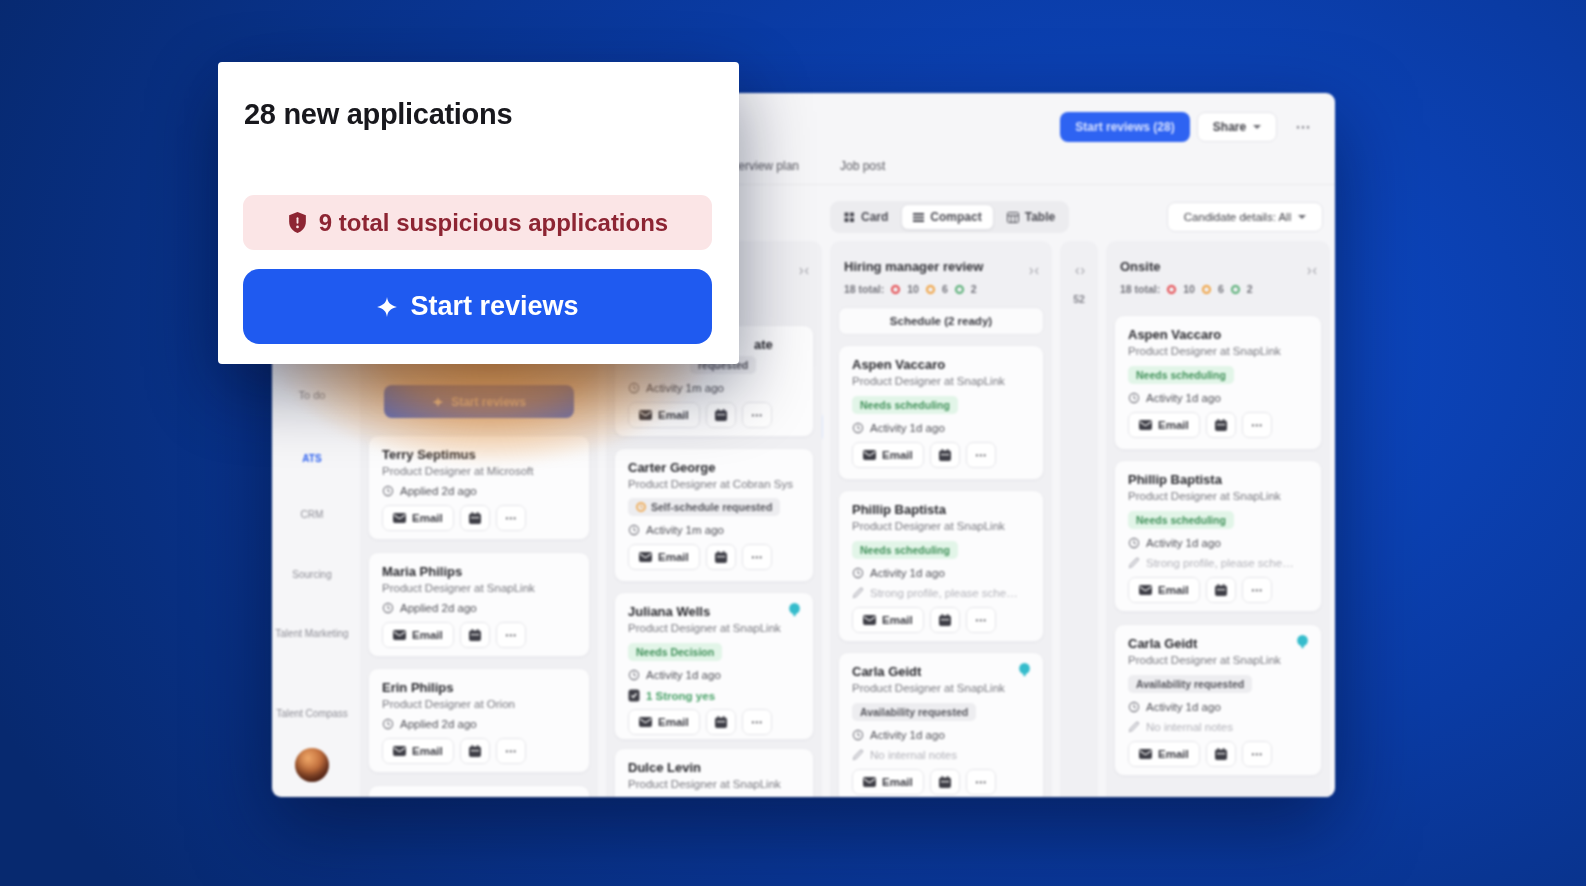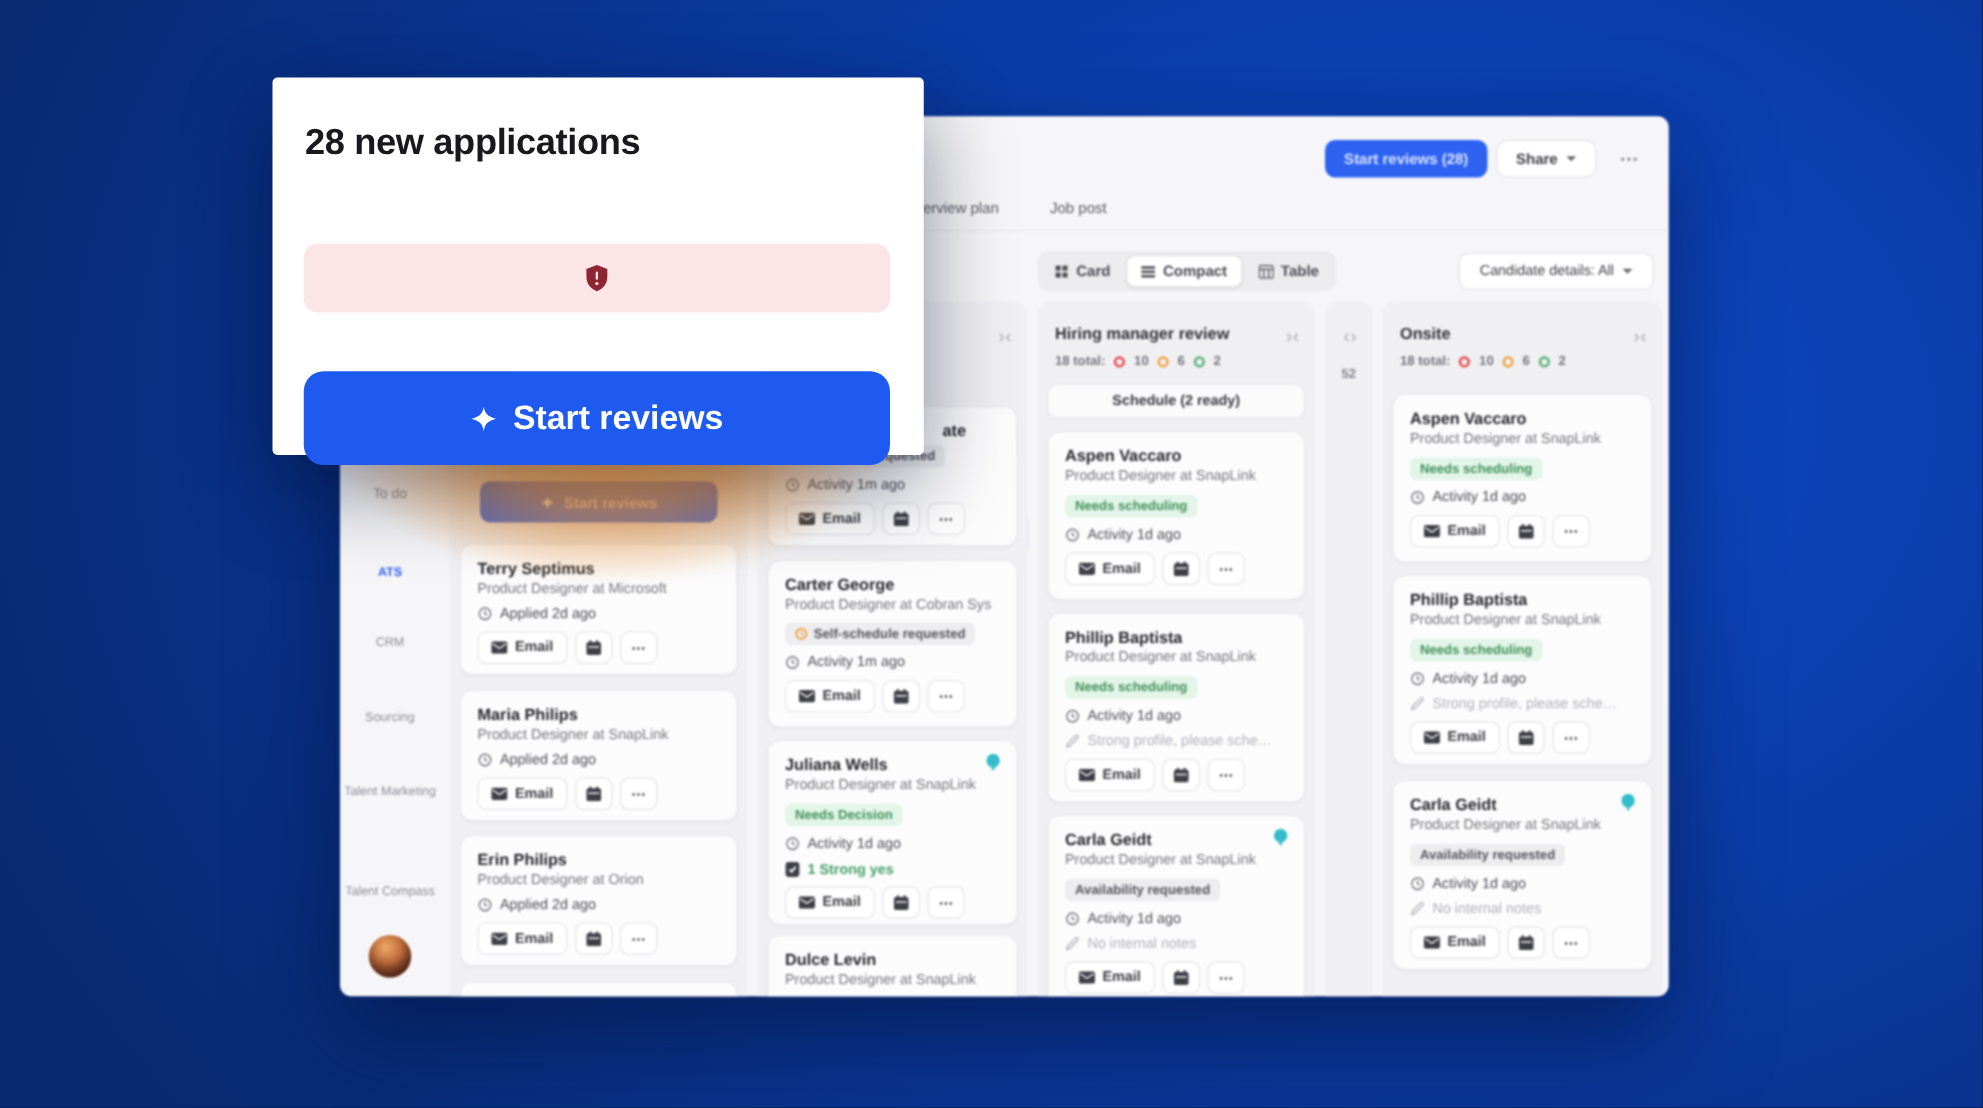--- a/index.html
+++ b/index.html
@@ -74,21 +74,21 @@
 
   
   .popup{position:absolute;left:218px;top:62px;width:521px;height:302px;background:#fff;border-radius:4px;z-index:30;
     box-shadow:0 26px 70px rgba(4,10,40,.45);}
   .p-title{position:absolute;left:26px;top:36px;font-size:29px;font-weight:700;color:#18181d;letter-spacing:-.3px;}
   .p-sub{position:absolute;left:26px;top:84px;font-size:23px;color:#8f8f96;}
   .p-alert{position:absolute;left:25px;top:133px;width:469px;height:55px;background:#fbe5e6;border-radius:11px;
     display:flex;align-items:center;justify-content:center;gap:11px;}
   .p-alert-text{font-size:24px;font-weight:600;color:#8d2533;}
   .p-cta{position:absolute;left:25px;top:207px;width:469px;height:75px;background:#1f5af0;border-radius:16px;
-    display:flex;align-items:center;justify-content:center;gap:12px;color:#fff;font-size:27px;font-weight:700;margin-top:28px;}
+    display:flex;align-items:center;justify-content:center;gap:12px;color:#fff;font-size:27px;font-weight:700;}
   .ic{display:inline-flex;align-items:center;justify-content:center;}
 </style>
 </head>
 <body>
 
 <div class="stage">
 
   <div class="app-window">
 
     <div class="hdr-btn-primary">
@@ -800,20 +800,21 @@
   <div class="popup">
     <div class="p-title">28 new applications</div>
     <div class="p-alert">
       <span class="ic">
           <svg width="21" height="23" viewBox="0 0 20 22">
             <path d="M10 1 L18 4 V10 C18 16 14 19.5 10 21 C6 19.5 2 16 2 10 V4 Z" fill="#8d2533"></path>
             <rect x="9.1" y="6" width="1.8" height="6.2" rx="0.9" fill="#fbe5e6"></rect>
             <circle cx="10" cy="15.2" r="1.3" fill="#fbe5e6"></circle>
           </svg>
         </span>
+      <span class="p-alert-text">9 total suspicious applications</span>
     </div>
     <div class="p-cta">
       <span class="ic">
           <svg width="22" height="22" viewBox="0 0 20 20">
             <path d="M10 1 C10.8 6 12.5 8.2 19 10 C12.5 11.8 10.8 14 10 19 C9.2 14 7.5 11.8 1 10 C7.5 8.2 9.2 6 10 1 Z" fill="#fff"></path>
           </svg>
         </span>
       <span>Start reviews</span>
     </div>
   </div>

